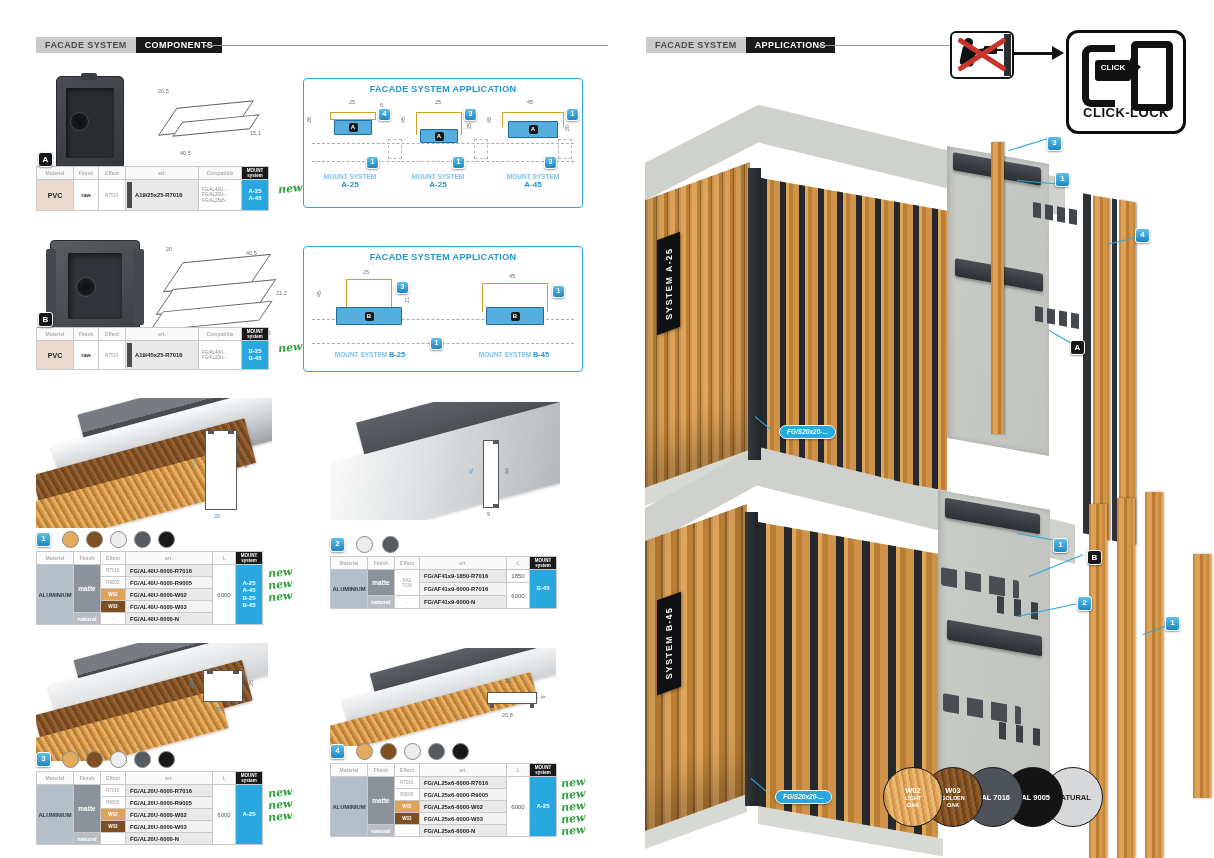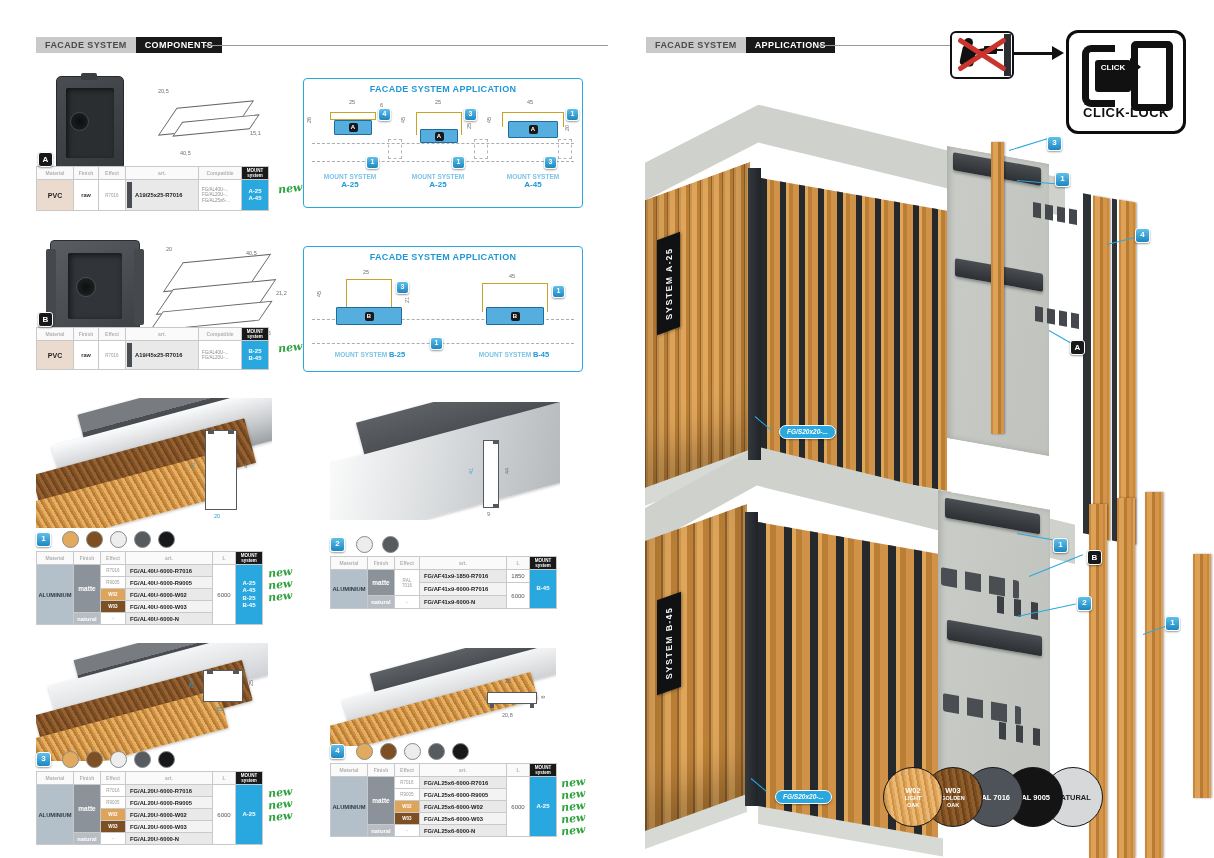--- a/index.html
+++ b/index.html
@@ -480,21 +480,21 @@
     <div class="a" style="right:1px;top:1px;bottom:1px;width:7px;background:#2b2e32"></div>
     <div class="redx" style="transform:rotate(33deg)"></div>
     <div class="redx" style="transform:rotate(-33deg)"></div>
   </div>
   <div class="a" style="left:1014px;top:52px;width:42px;height:3px;background:#111;z-index:40"></div>
   <div class="a" style="left:1052px;top:46px;width:0;height:0;border-left:12px solid #111;border-top:7px solid transparent;border-bottom:7px solid transparent;z-index:40"></div>
 
   <div class="a clk" style="left:1066px;top:30px;width:114px;height:98px">
     <div class="a" style="left:13px;top:12px;width:26px;height:48px;border:7px solid #111;border-right:none;border-radius:9px 0 0 9px"></div>
     <div class="a" style="left:62px;top:8px;width:28px;height:56px;border:7px solid #111;border-radius:5px"></div>
-    <div class="a" style="left:26px;top:27px;width:36px;height:32px;background:#111;border-radius:3px;color:#fff;font-weight:bold;font-size:8px;line-height:15px;text-align:center;z-index:41">CLICK</div>
+    <div class="a" style="left:26px;top:27px;width:36px;height:21px;background:#111;border-radius:3px;color:#fff;font-weight:bold;font-size:8px;line-height:15px;text-align:center;z-index:41">CLICK</div>
     <div class="a" style="left:61px;top:25px;width:0;height:0;border-left:11px solid #111;border-top:9px solid transparent;border-bottom:9px solid transparent;z-index:41"></div>
     <div class="a" style="left:0;top:72px;width:100%;text-align:center;font-weight:bold;font-size:13px;letter-spacing:.5px;color:#111">CLICK-LOCK</div>
   </div>
 
   <div class="a" style="left:645px;top:98px;width:565px;height:368px">
     <div class="a roof" style="left:0;top:0;width:420px;height:135px;clip-path:polygon(0 48%,27% 5%,100% 60%,100% 88%,27% 33%,0 76%)"></div>
     <div class="a slatsA-L" style="left:0;top:64px;width:105px;height:290px;transform:skewY(-20deg);transform-origin:100% 0"></div>
     <div class="a syslab" style="left:12px;top:138px;width:23px;height:95px;transform:skewY(-20deg)">
         <span>SYSTEM A-25</span>
       </div>

